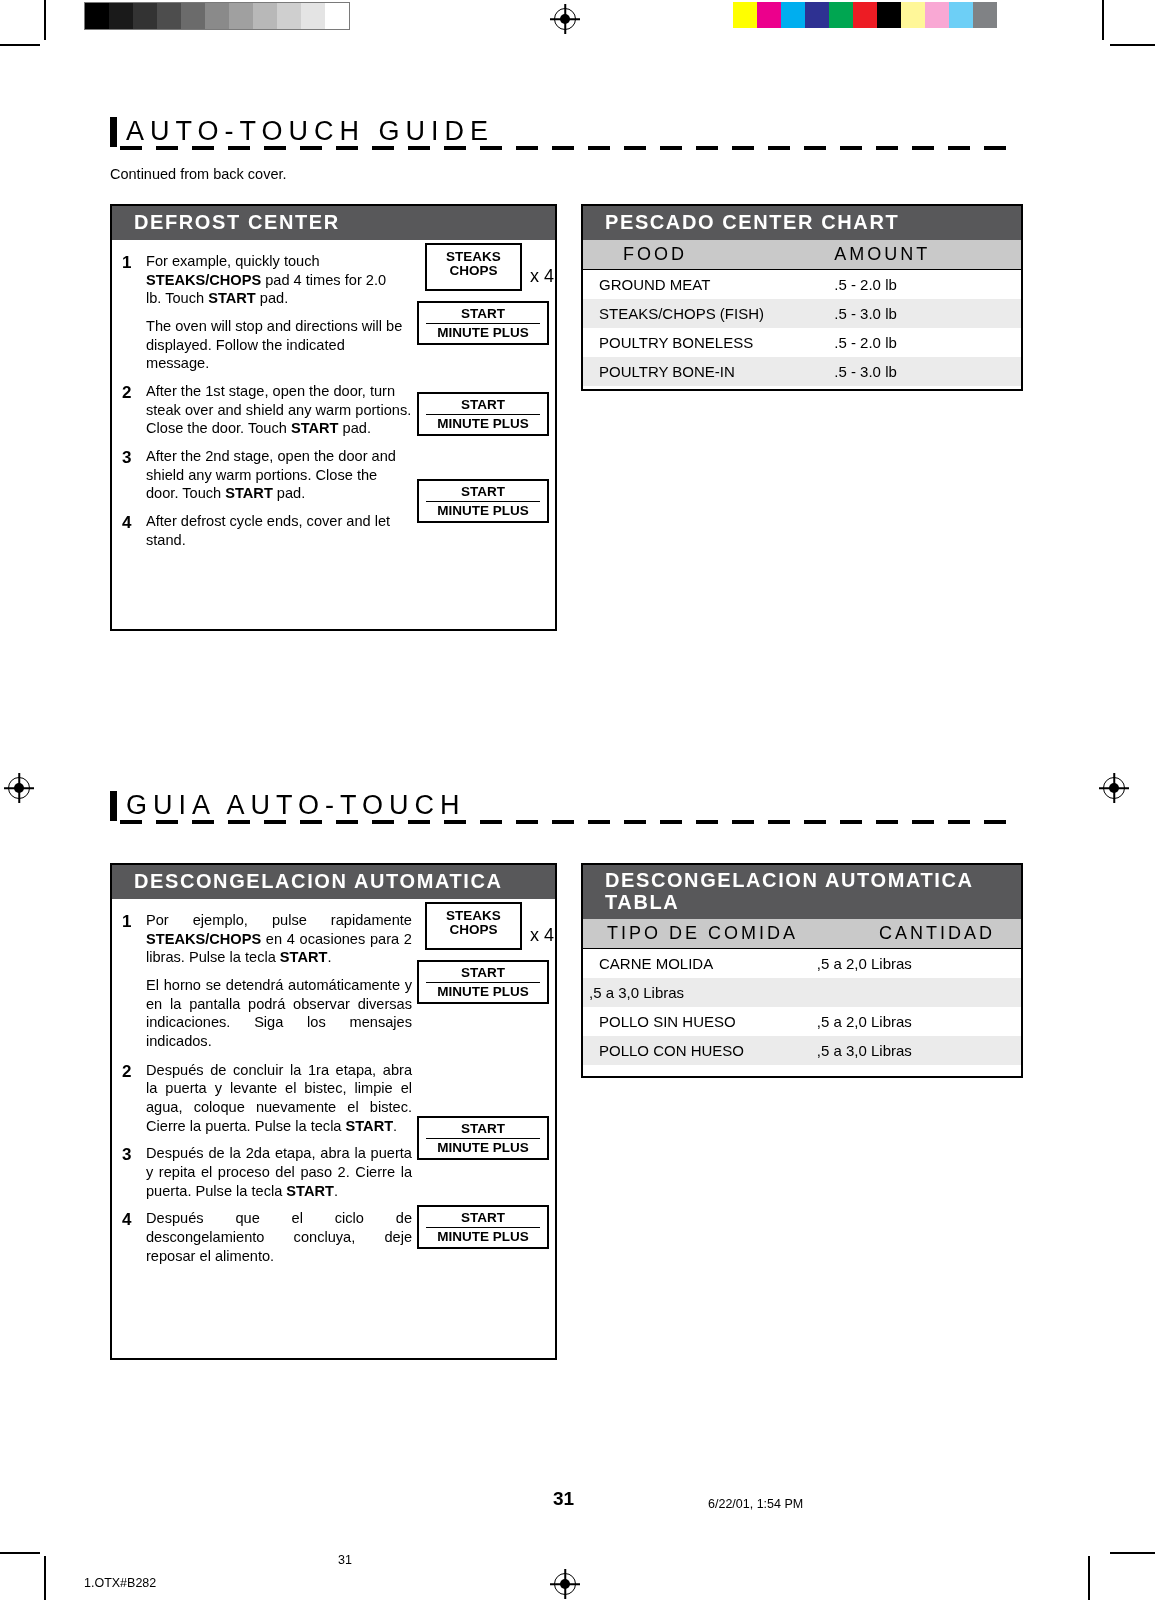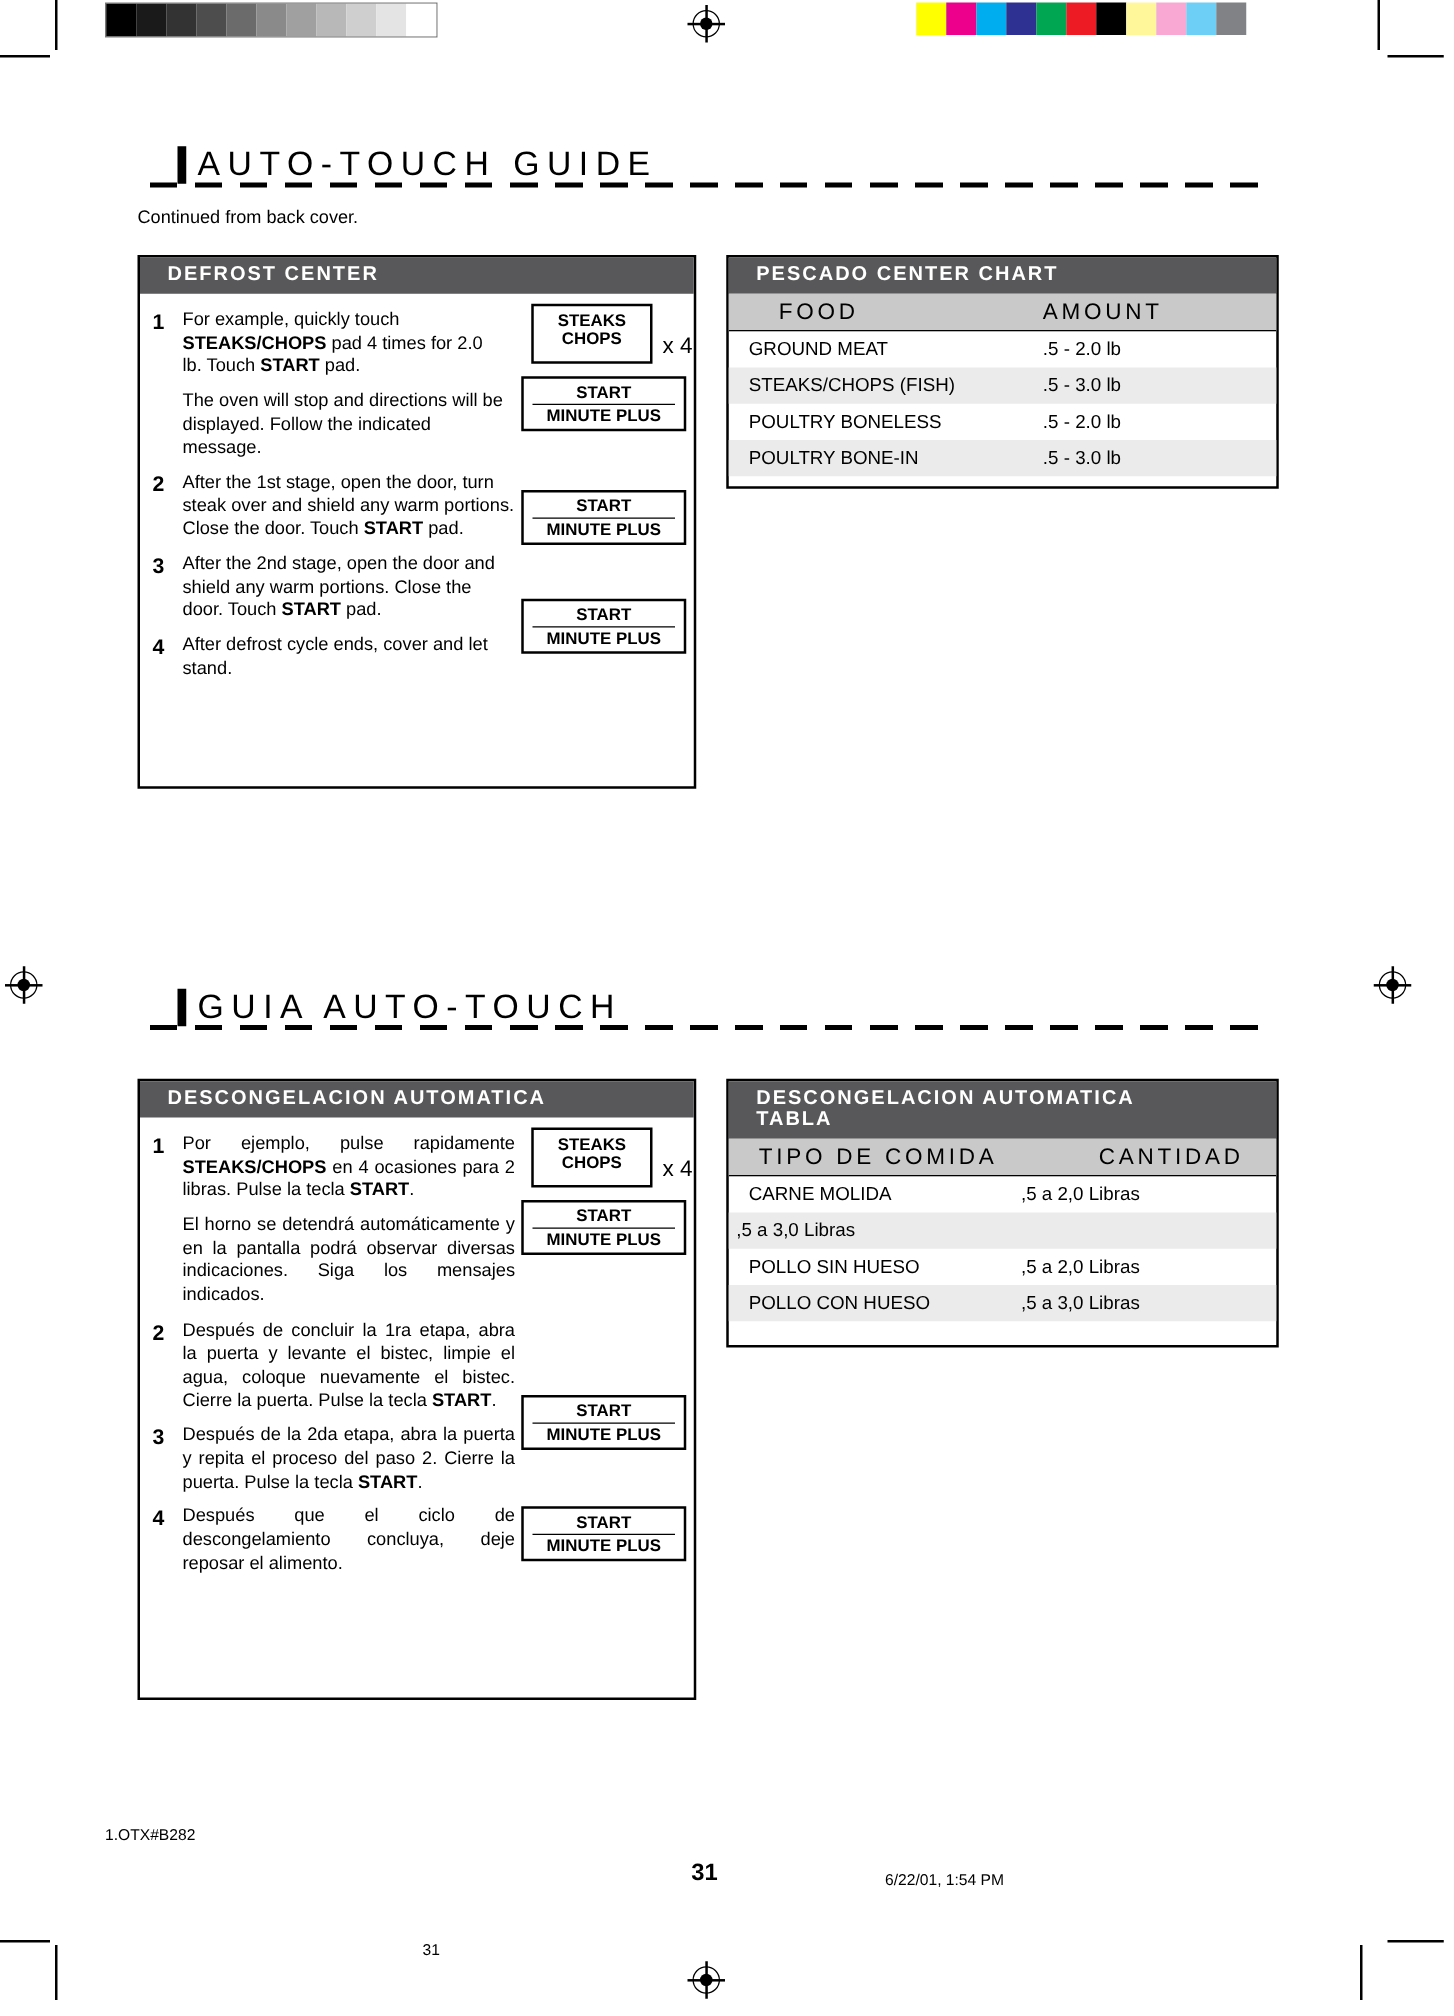--- a/index.html
+++ b/index.html
@@ -64,21 +64,20 @@
     margin-top: -5px;
     background: #000;
     border-radius: 50%;
   }
 
   
   .section-head {
     position: absolute;
     display: flex;
     align-items: center;
-    margin-left: 32px;
   }
   .section-head .bar {
     width: 7px;
     height: 30px;
     background: #000;
     margin-right: 9px;
   }
   .section-head .title {
     font-family: "Liberation Sans", sans-serif;
     font-size: 27px;
@@ -99,21 +98,21 @@
   
   .panel {
     position: absolute;
     border: 2px solid #000;
     box-sizing: border-box;
     background: #fff;
   }
   .panel-title {
     background: #58585a;
     color: #fff;
-    font-size: 16px;
+    font-size: 20px;
     font-weight: bold;
     letter-spacing: 1.6px;
     padding: 5px 0 6px 22px;
     box-sizing: border-box;
   }
   .panel-title.two-line {
     line-height: 1.08;
     padding-top: 5px;
   }
 
@@ -418,15 +417,15 @@
     <div class="c1">POLLO SIN HUESO</div>
     <div class="c2">,5 a 2,0 Libras</div>
   </div>
   <div class="chart-row es alt">
     <div class="c1">POLLO CON HUESO</div>
     <div class="c2">,5 a 3,0 Libras</div>
   </div>
 </div>
 
 <div class="pagenum" style="left:553px; top:1488px;">31</div>
-<div class="footer-text" style="left:84px; top:1461px;">1.OTX#B282</div>
+<div class="footer-text" style="left:84px; top:1576px;">1.OTX#B282</div>
 <div class="footer-text" style="left:338px; top:1553px;">31</div>
 <div class="footer-text" style="left:708px; top:1497px;">6/22/01, 1:54 PM</div>
 
 </body></html>

